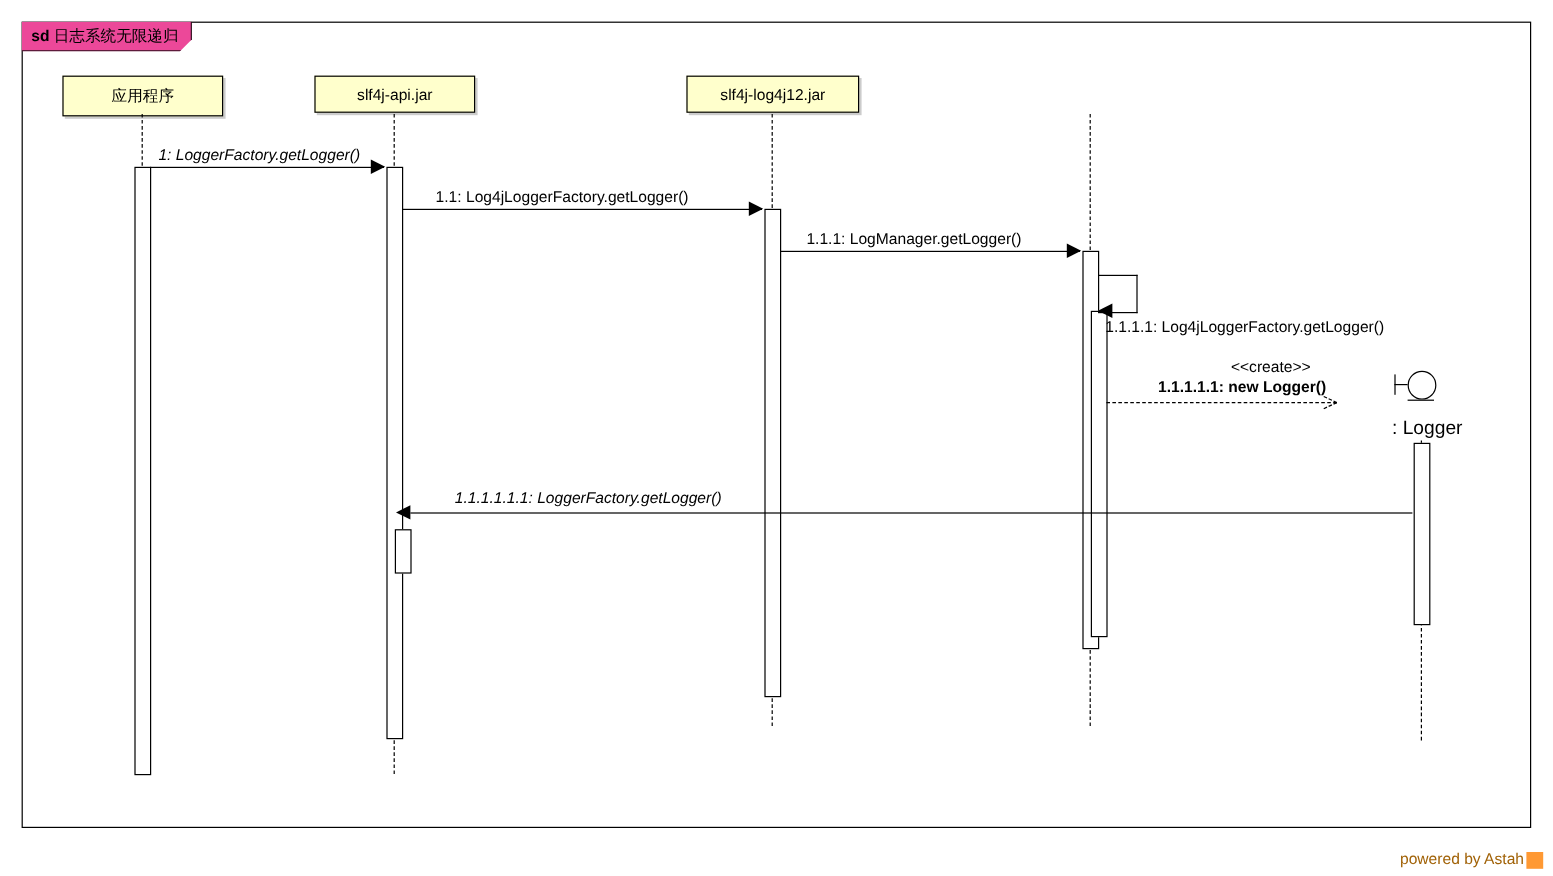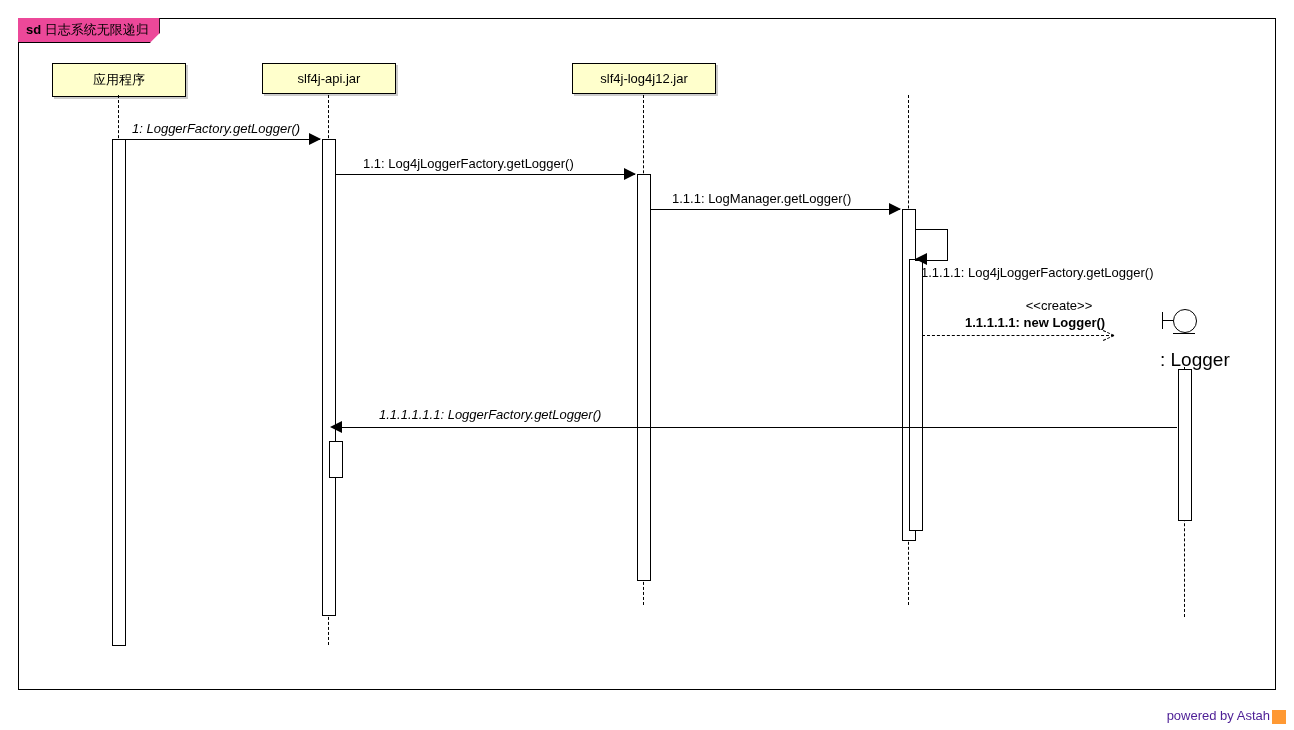--- a/index.html
+++ b/index.html
@@ -119,28 +119,28 @@
   background: #fff;
 }
 .logger-base {
   position: absolute;
   border-top: 1px solid #000;
   width: 22px;
   height: 0;
 }
 .logger-label {
   position: absolute;
-  font-size: 19px;
+  font-size: 16px;
   white-space: nowrap;
 }
 .watermark {
   position: absolute;
   right: 8px;
   bottom: 6px;
-  color: #4c1d95;
+  color: #a16207;
   font-size: 13px;
 }
 .watermark .icon {
   display: inline-block;
   width: 14px;
   height: 14px;
   background: #ff9933;
   vertical-align: middle;
   margin-left: 2px;
 }

